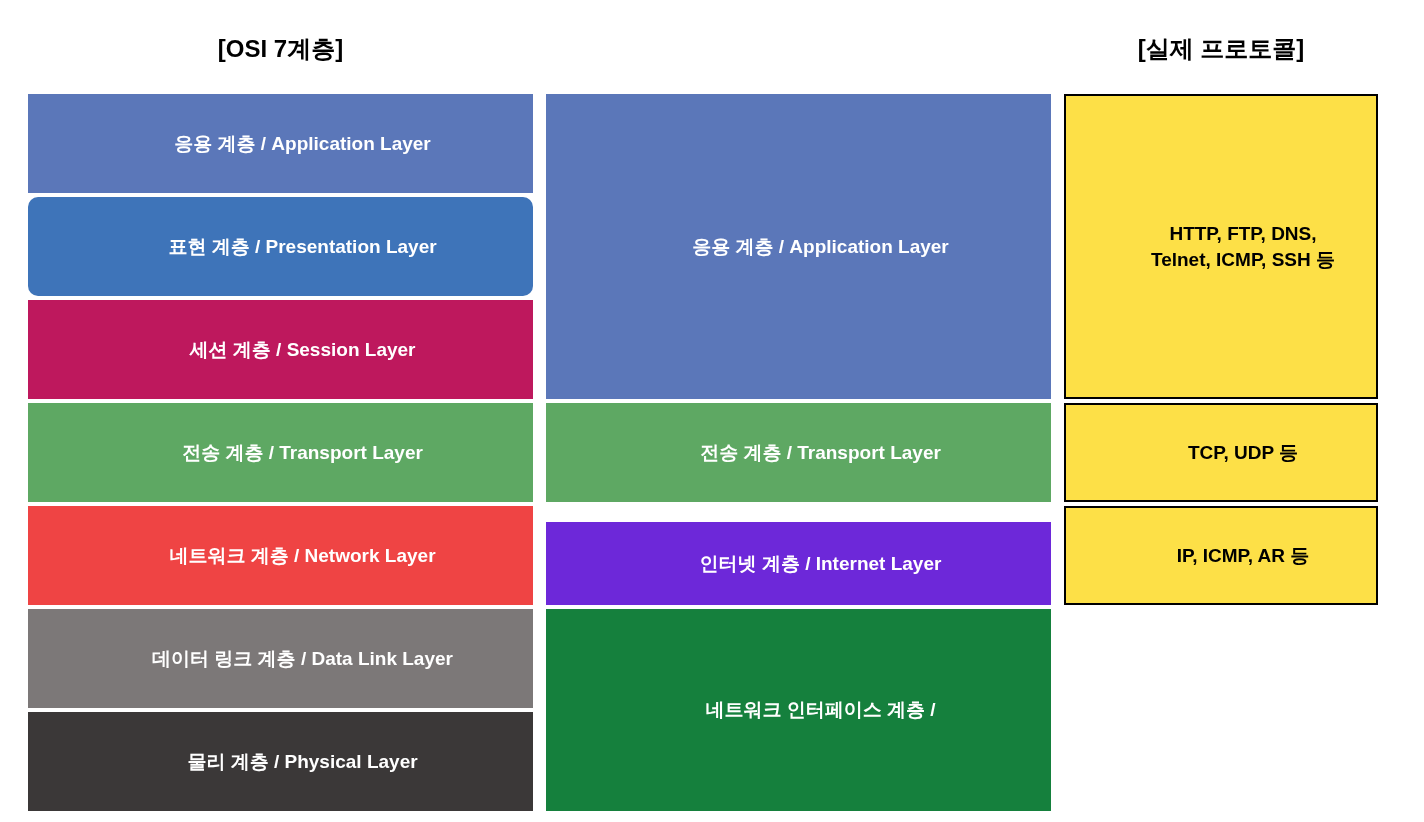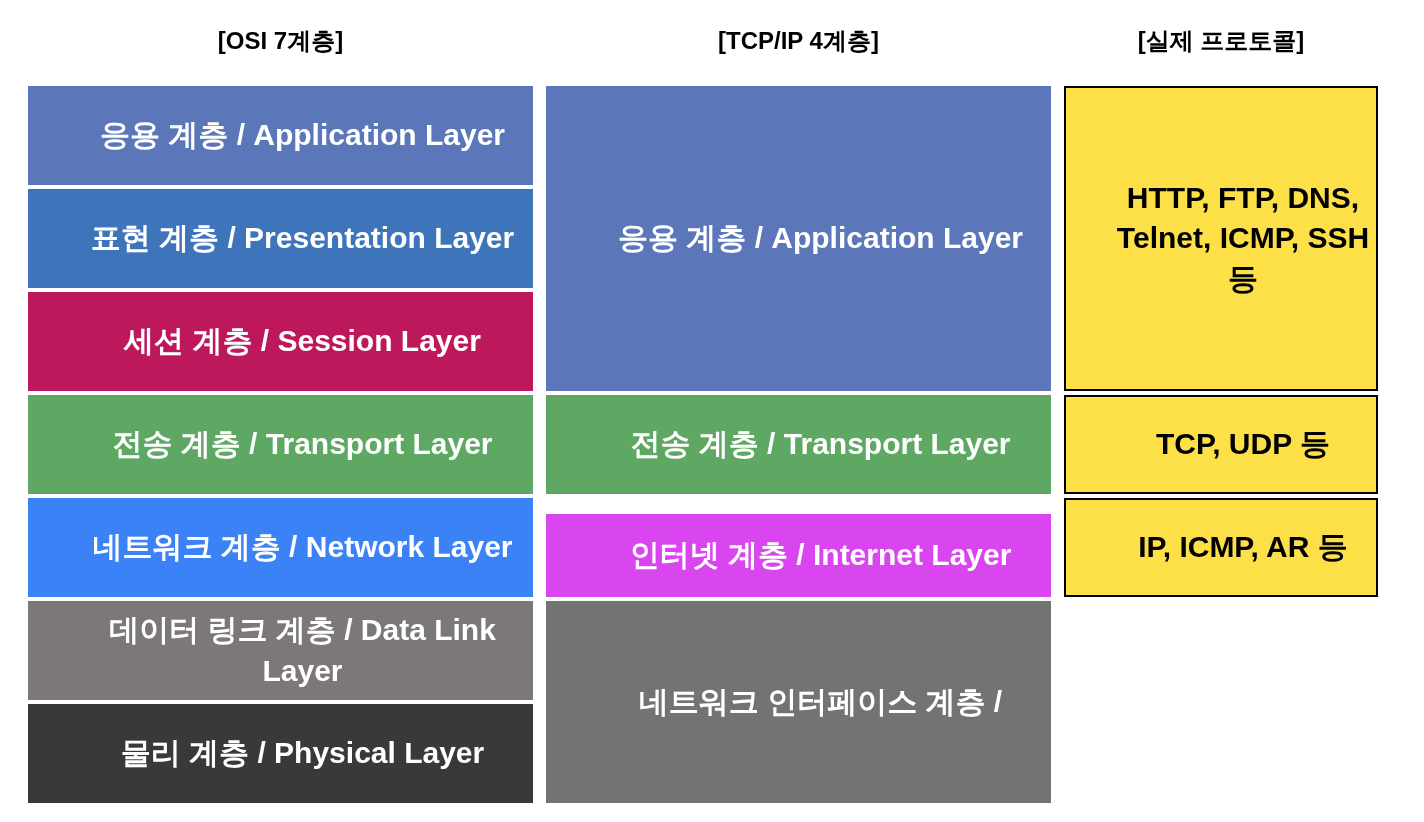--- a/index.html
+++ b/index.html
@@ -10,21 +10,21 @@
   body {
     width: 1424px;
     height: 822px;
     position: relative;
     overflow: hidden;
     font-family: "Liberation Sans", "DejaVu Sans", sans-serif;
   }
   .diagram {
     position: absolute;
     left: 28px;
-    top: 0;
+    top: 8px;
     display: grid;
     grid-template-columns: 505px 505px 314px;
     grid-template-rows: 82px repeat(7, 99px);
     column-gap: 13px;
     row-gap: 4px;
   }
   .col-header {
     grid-row: 1;
     display: flex;
     align-items: center;
@@ -33,21 +33,21 @@
     font-weight: bold;
     color: #000000;
     letter-spacing: 0px;
   }
   .block {
     display: flex;
     flex-direction: column;
     align-items: center;
     justify-content: center;
     text-align: center;
-    font-size: 30px;
+    font-size: 19px;
     font-weight: bold;
     color: #ffffff;
     line-height: 1.35;
     padding-left: 44px;
   }
   .proto-box {
     background: #fde047;
     border: 2px solid #000000;
     color: #000000;
     box-sizing: border-box;
@@ -68,59 +68,56 @@
   .r6-7 { grid-row: 7 / span 2; }
 </style>
 </head>
 <body>
 
 <div class="diagram">
 
   <div class="col-header c1">
     <span>[OSI 7계층]</span>
   </div>
-  <div class="col-header c2">
-    <span>[TCP/IP 4계층]</span>
-  </div>
   <div class="col-header c3">
     <span>[실제 프로토콜]</span>
   </div>
 
   <div class="block c1 r1" style="background-color: rgb(91, 119, 185);">
     <span>응용 계층 / Application Layer</span>
   </div>
-  <div class="block c1 r2" style="background-color: rgb(62, 116, 185);">
+  <div class="block c1 r2" style="background-color: rgb(62, 116, 185); border-radius: 10px;">
     <span>표현 계층 / Presentation Layer</span>
   </div>
   <div class="block c1 r3" style="background-color: #be185d;">
     <span>세션 계층 / Session Layer</span>
   </div>
   <div class="block c1 r4" style="background-color: rgb(94, 168, 99);">
     <span>전송 계층 / Transport Layer</span>
   </div>
-  <div class="block c1 r5" style="background-color: #3b82f6;">
+  <div class="block c1 r5" style="background-color: #ef4444;">
     <span>네트워크 계층 / Network Layer</span>
   </div>
   <div class="block c1 r6" style="background-color: rgb(124, 120, 120);">
     <span>데이터 링크 계층 / Data Link Layer</span>
   </div>
   <div class="block c1 r7" style="background-color: rgb(59, 56, 56); text-align: center;">
     <span>물리 계층 / Physical Layer</span>
   </div>
 
   <div class="block c2 r1-3" style="background-color: rgb(91, 119, 185);">
     <span>응용 계층 / Application Layer</span>
   </div>
   <div class="block c2 r4" style="background-color: rgb(94, 168, 99);">
     <span>전송 계층 / Transport Layer</span>
   </div>
-  <div class="block c2 r5" style="background-color: #d946ef; margin-top: 16px;">
+  <div class="block c2 r5" style="background-color: #6d28d9; margin-top: 16px;">
     <span>인터넷 계층 / Internet Layer</span>
   </div>
-  <div class="block c2 r6-7" style="background-color: #737373;">
+  <div class="block c2 r6-7" style="background-color: #15803d;">
     <span>네트워크 인터페이스 계층 /</span>
   </div>
 
   <div class="block proto-box c3 r1-3">
     <span>HTTP, FTP, DNS,</span>
     <span>Telnet, ICMP, SSH 등</span>
   </div>
   <div class="block proto-box c3 r4">
     <span>TCP, UDP 등</span>
   </div>

